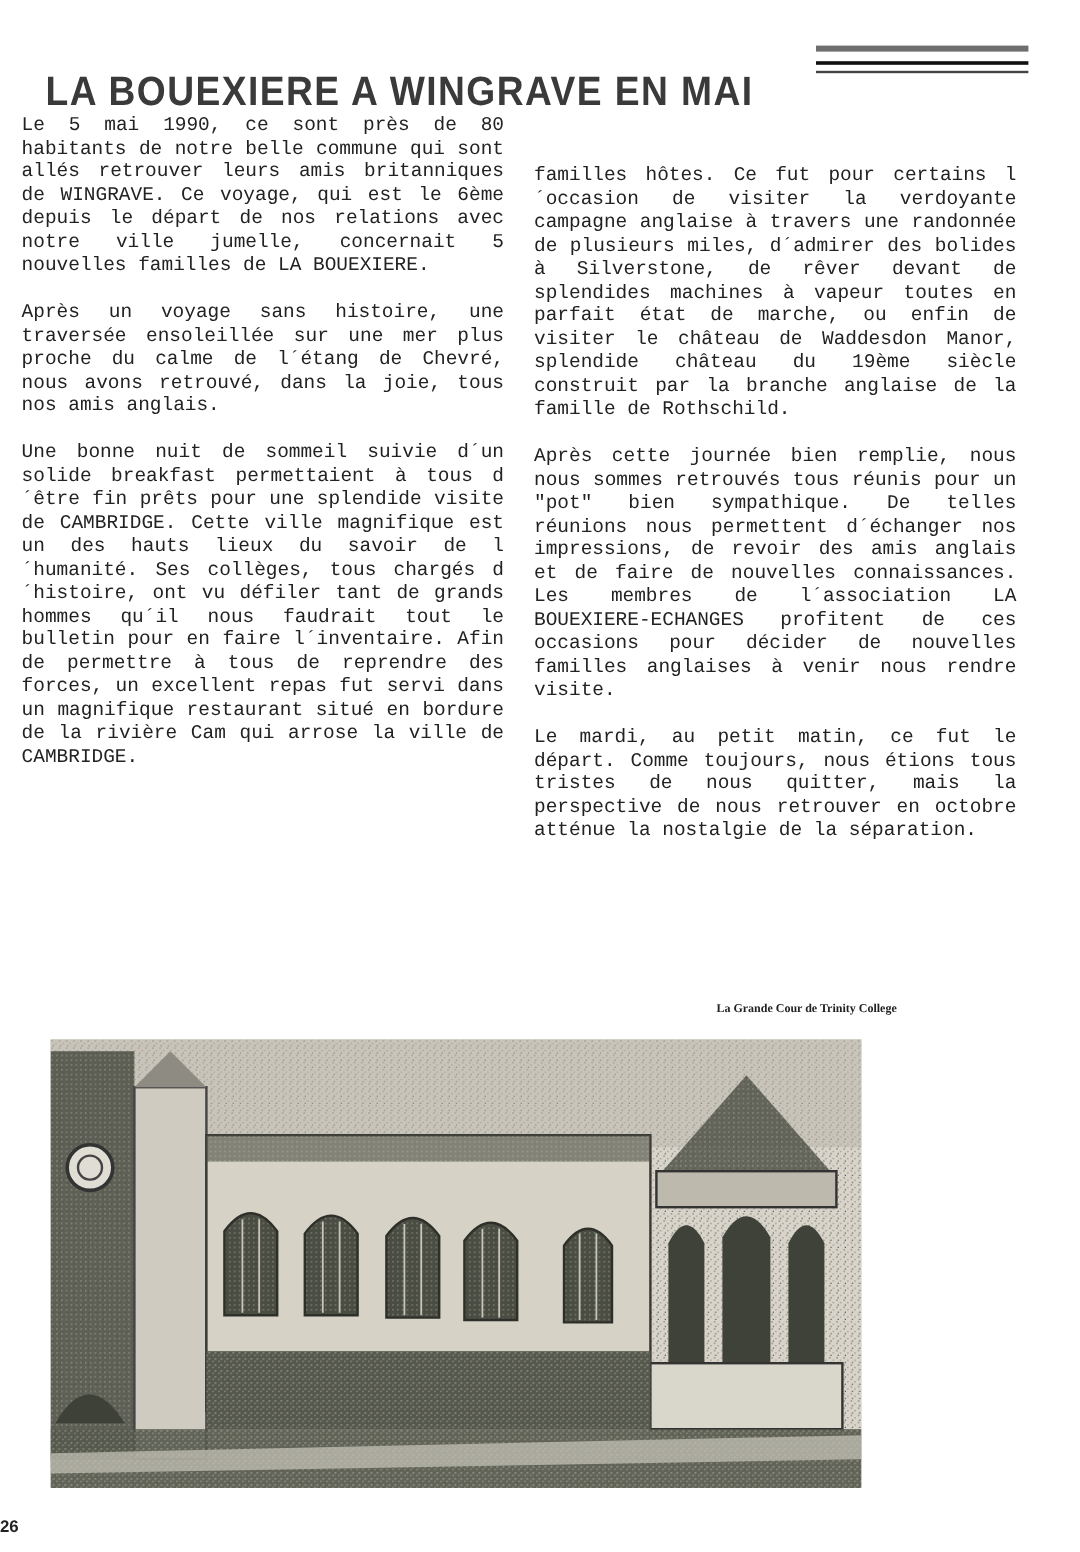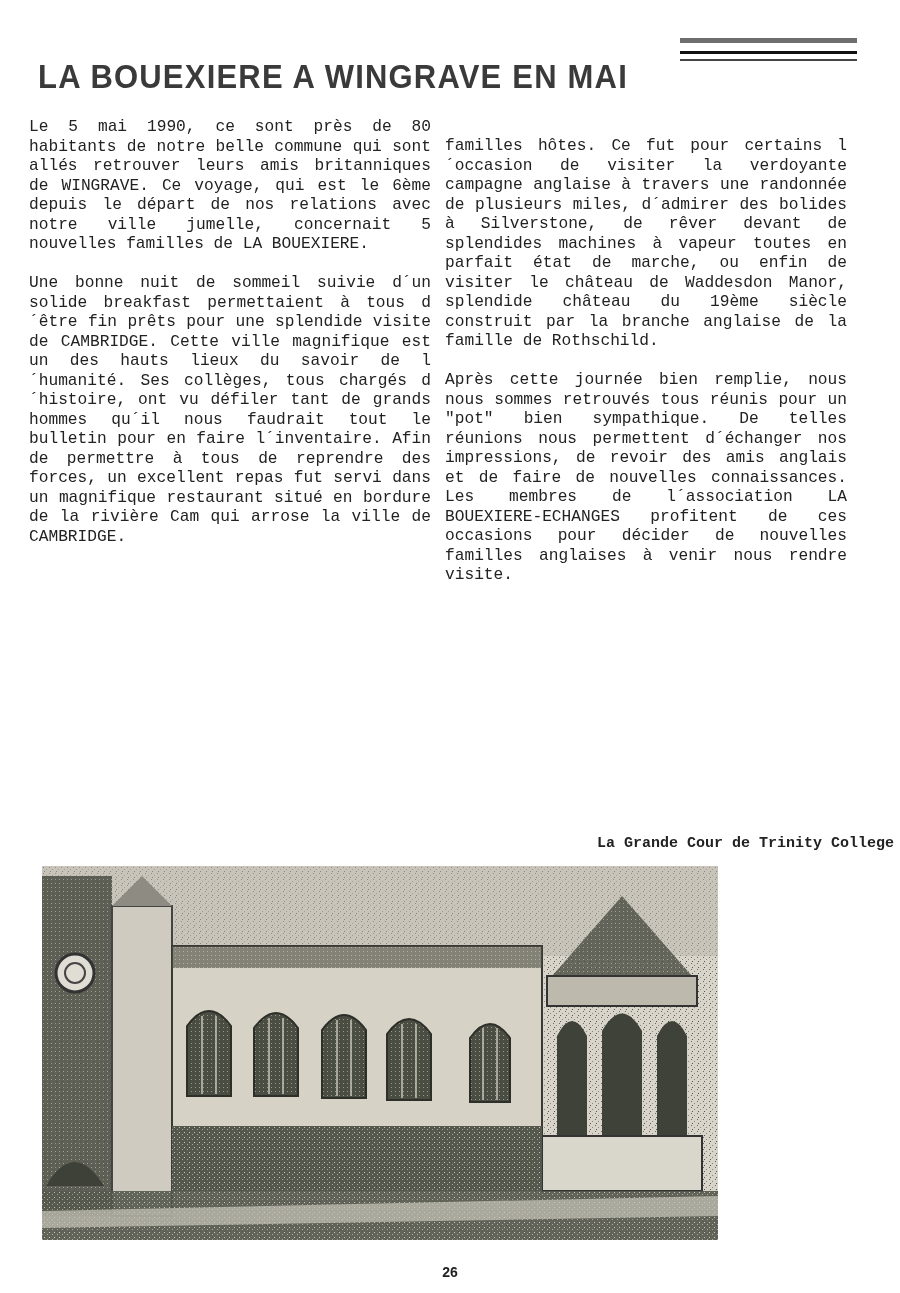--- a/index.html
+++ b/index.html
@@ -13,52 +13,54 @@
   .rule { position: absolute; left: 680px; width: 177px; }
   .rule.r1 { top: 38px; height: 5px; background: #555; opacity: .85; }
   .rule.r2 { top: 51px; height: 3px; background: #111; }
   .rule.r3 { top: 59px; height: 2px; background: #444; }
   .col {
     position: absolute; width: 402px;
     font-family: "Liberation Mono", "DejaVu Sans Mono", monospace;
     font-size: 16.2px; line-height: 19.5px; color: #222;
   }
   .col p { margin: 0 0 19.5px 0; text-align: justify; text-align-last: left; }
-  .col.left { left: 29px; top: 95px; margin-top: 23px; }
+  .col.left { left: 18px; top: 95px; }
   .col.right { left: 445px; top: 137px; }
   .caption {
     position: absolute; left: 597px; top: 835px;
-    font-family: Liberation Mono, monospace; font-weight: bold; font-size: 15px; color: #222;
+    font-family: Liberation Serif, serif; font-weight: bold; font-size: 10px; color: #222;
   }
   .photo {
     position: absolute; left: 42px; top: 866px; width: 676px; height: 374px;
     overflow: hidden; background: #ddd9d0;
   }
   .photo svg { width: 100%; height: 100%; display: block; }
   .page-number {
-    position: absolute; left: 0; width: 900px; top: 1264px; text-align: center;
+    position: absolute; left: 0; width: 900px; top: 1264px; text-align: left;
     font-family: "Liberation Sans", sans-serif; font-weight: bold; font-size: 14px; color: #222;
   }
 </style>
 </head>
 <body>
 
 <h1 class="title">LA BOUEXIERE A WINGRAVE EN MAI</h1>
 <div class="rule r1"></div>
 <div class="rule r2"></div>
 <div class="rule r3"></div>
 
 <div class="col left">
   <p>Le 5 mai 1990, ce sont près de 80 habitants de notre belle commune qui sont allés retrouver leurs amis britanniques de WINGRAVE. Ce voyage, qui est le 6ème depuis le départ de nos relations avec notre ville jumelle, concernait 5 nouvelles familles de LA BOUEXIERE.</p>
+  <p>Après un voyage sans histoire, une traversée ensoleillée sur une mer plus proche du calme de l´étang de Chevré, nous avons retrouvé, dans la joie, tous nos amis anglais.</p>
   <p>Une bonne nuit de sommeil suivie d´un solide breakfast permettaient à tous d´être fin prêts pour une splendide visite de CAMBRIDGE. Cette ville magnifique est un des hauts lieux du savoir de l´humanité. Ses collèges, tous chargés d´histoire, ont vu défiler tant de grands hommes qu´il nous faudrait tout le bulletin pour en faire l´inventaire. Afin de permettre à tous de reprendre des forces, un excellent repas fut servi dans un magnifique restaurant situé en bordure de la rivière Cam qui arrose la ville de CAMBRIDGE.</p>
 </div>
 
 <div class="col right">
   <p>familles hôtes. Ce fut pour certains l´occasion de visiter la verdoyante campagne anglaise à travers une randonnée de plusieurs miles, d´admirer des bolides à Silverstone, de rêver devant de splendides machines à vapeur toutes en parfait état de marche, ou enfin de visiter le château de Waddesdon Manor, splendide château du 19ème siècle construit par la branche anglaise de la famille de Rothschild.</p>
   <p>Après cette journée bien remplie, nous nous sommes retrouvés tous réunis pour un "pot" bien sympathique. De telles réunions nous permettent d´échanger nos impressions, de revoir des amis anglais et de faire de nouvelles connaissances. Les membres de l´association LA BOUEXIERE-ECHANGES profitent de ces occasions pour décider de nouvelles familles anglaises à venir nous rendre visite.</p>
+  <p>Le mardi, au petit matin, ce fut le départ. Comme toujours, nous étions tous tristes de nous quitter, mais la perspective de nous retrouver en octobre atténue la nostalgie de la séparation.</p>
 </div>
 
 <div class="caption">La Grande Cour de Trinity College</div>
 
 <div class="photo">
   <svg viewBox="0 0 676 374" preserveAspectRatio="none">
     <defs>
       <pattern id="grain" width="6" height="6" patternUnits="userSpaceOnUse">
         <rect width="6" height="6" fill="#d8d4ca"></rect>
         <rect x="1" y="1" width="1" height="1" fill="#6a6a60"></rect>

